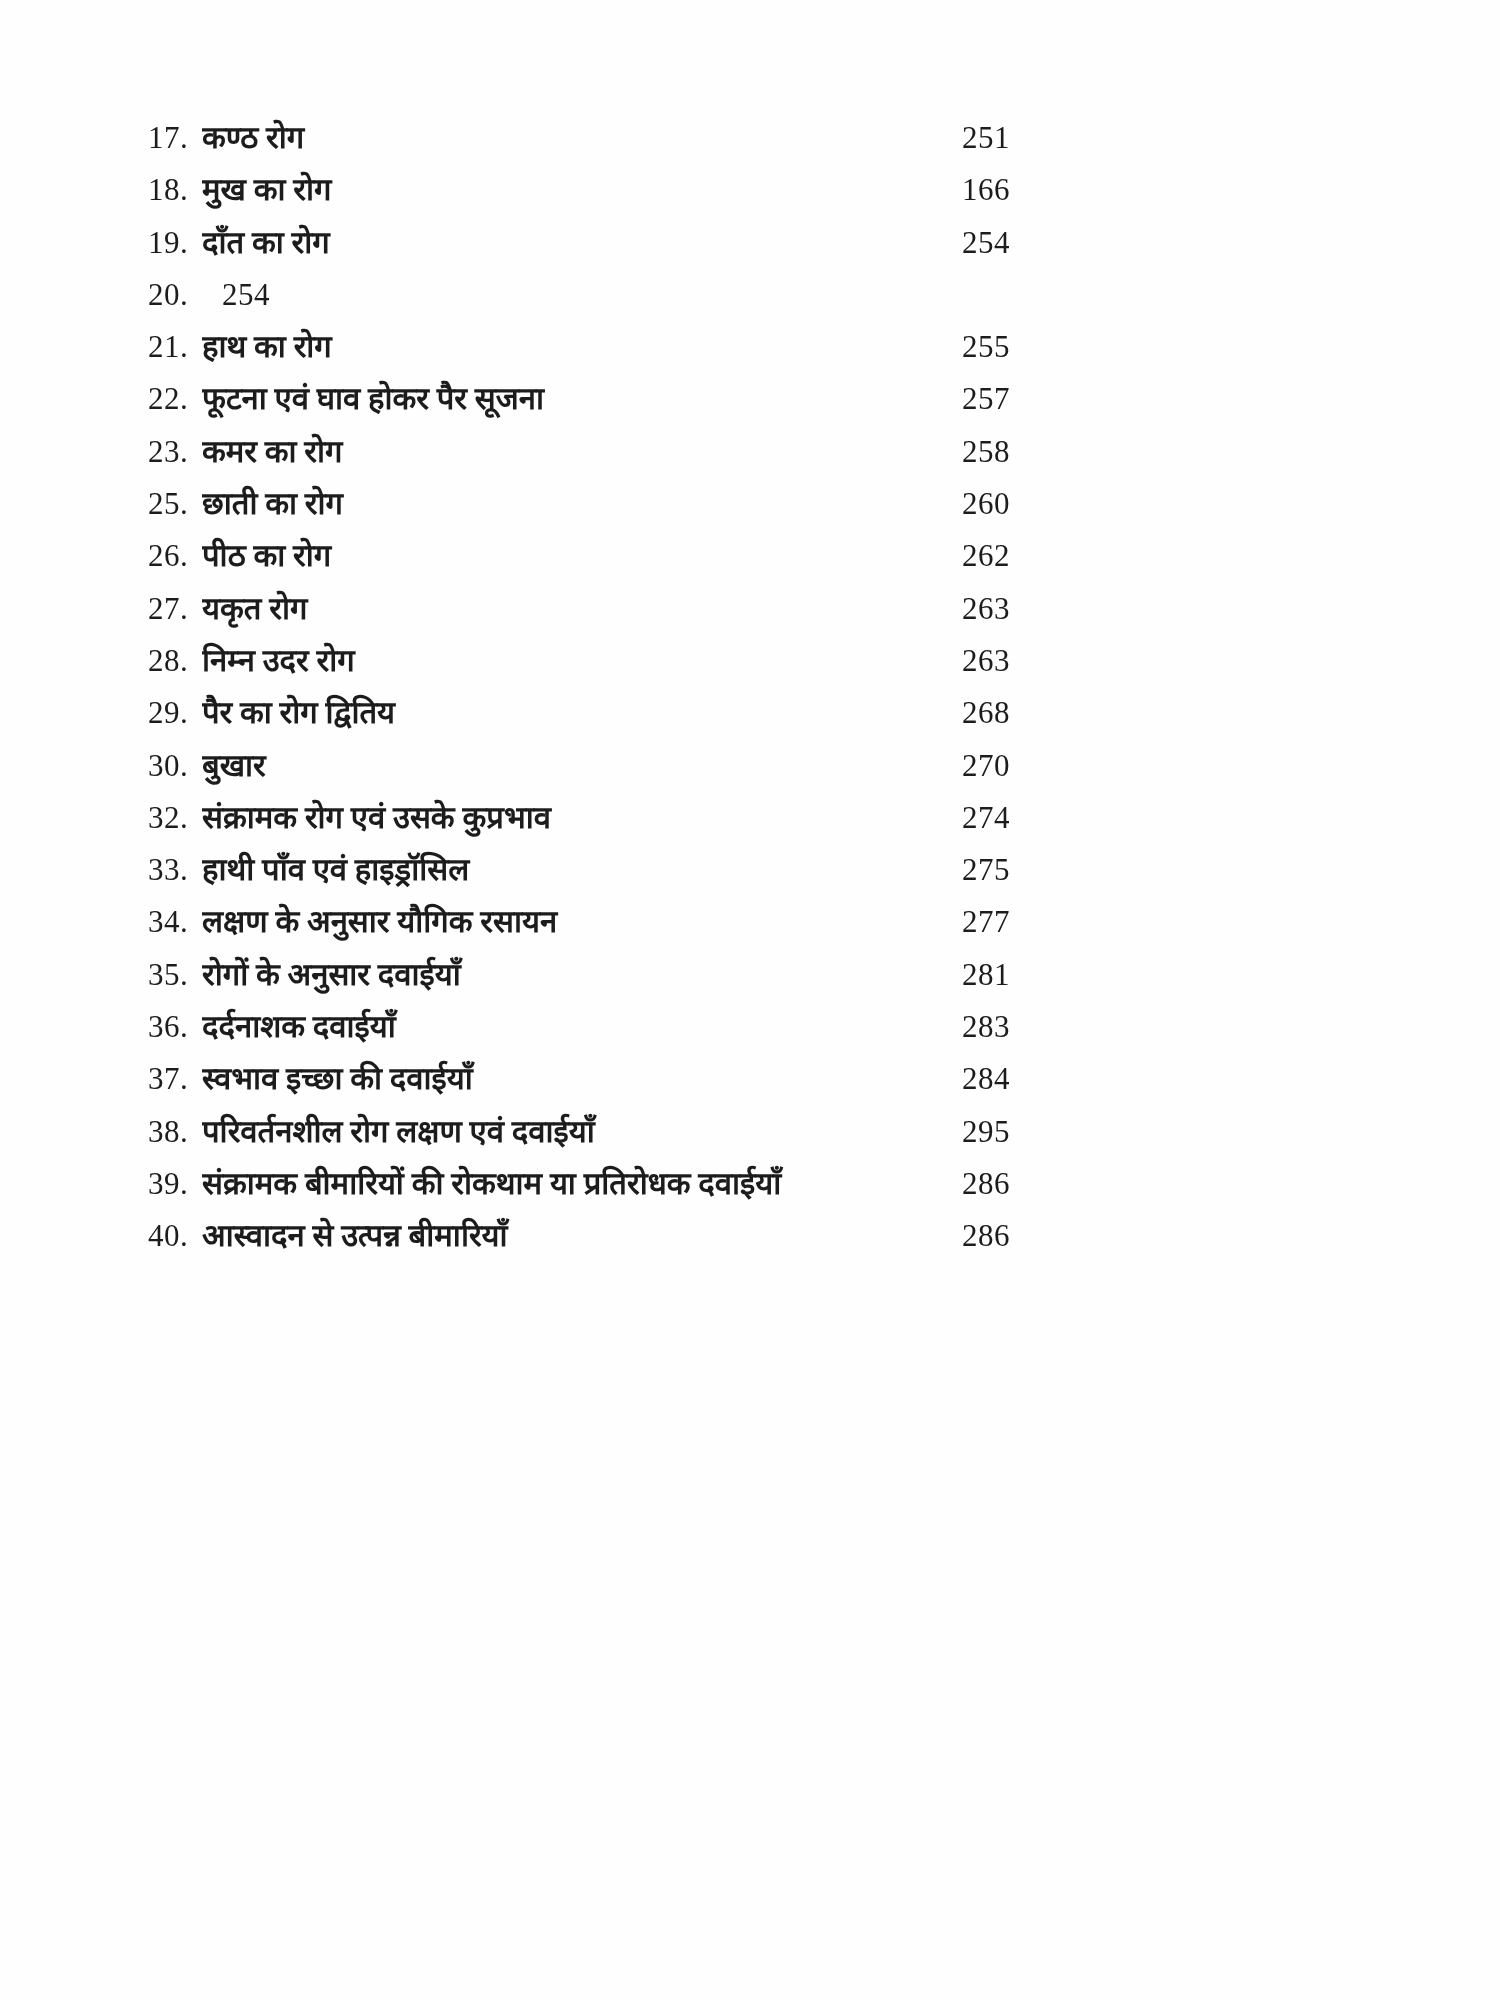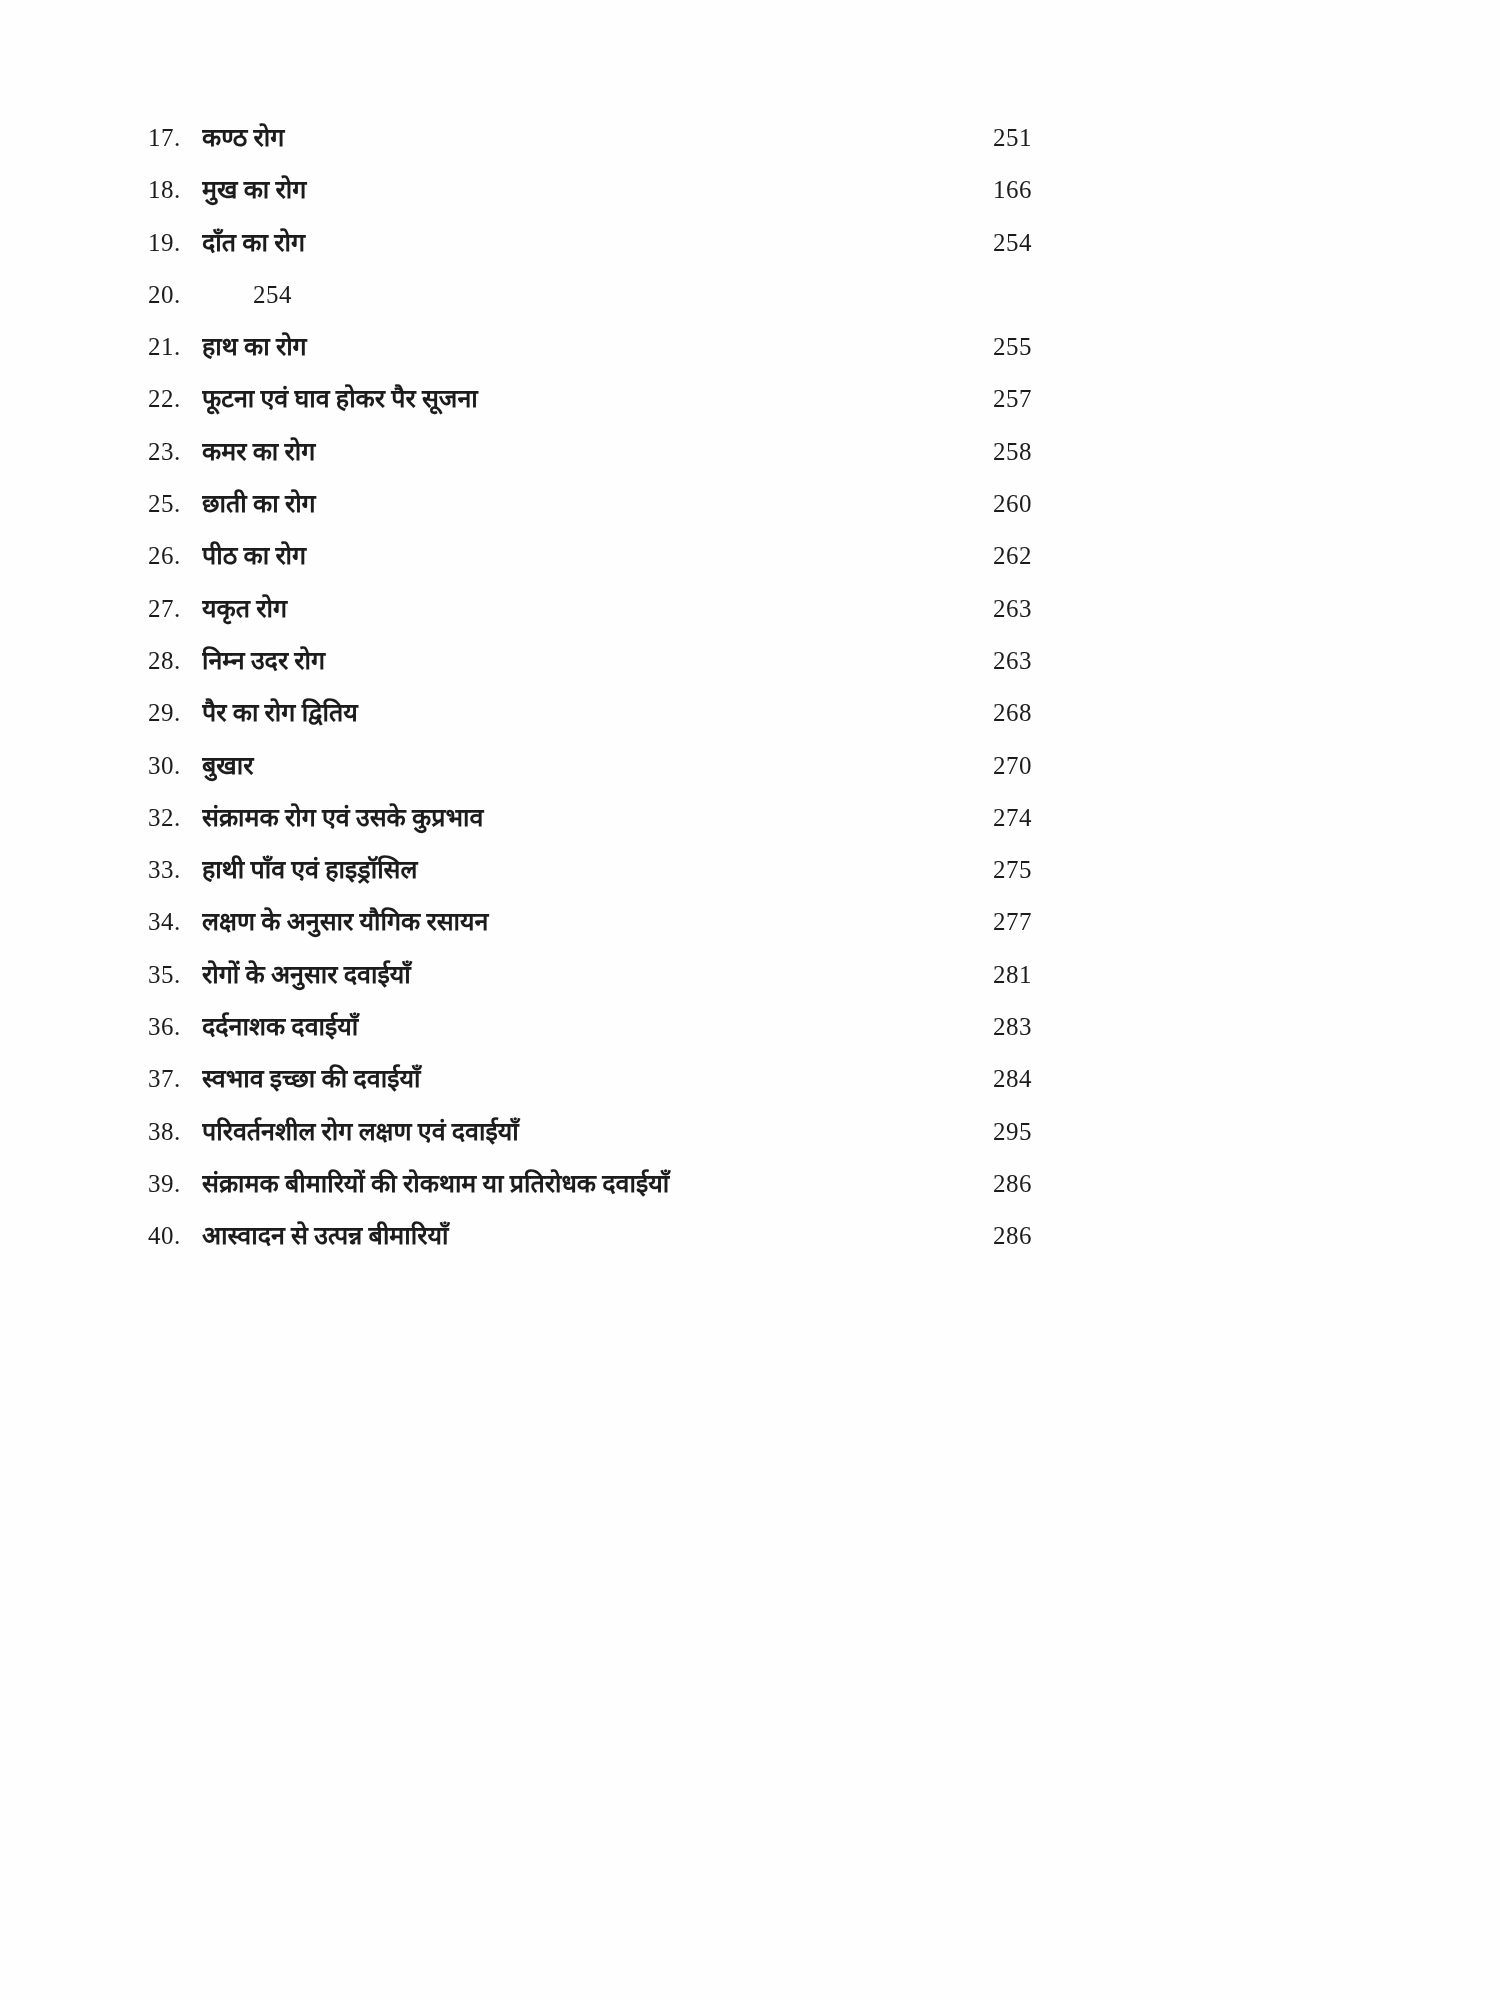--- a/index.html
+++ b/index.html
@@ -23,39 +23,38 @@
   .toc {
     position: absolute;
     left: 148px;
     top: 112px;
     width: 884px;
   }
   .toc-row {
     display: flex;
     align-items: baseline;
     height: 52.3px;
-    font-size: 25px;
+    font-size: 31px;
     line-height: 52.3px;
     white-space: nowrap;
   }
   .toc-num {
     width: 54px;
     flex: 0 0 54px;
     text-align: left;
     letter-spacing: 0.5px;
   }
   .toc-title {
     flex: 1 1 auto;
     overflow: hidden;
     font-weight: bold;
   }
   .toc-page {
     flex: 0 0 auto;
     margin-left: 20px;
-    text-align: right;
     min-width: 70px;
     letter-spacing: 0.5px;
   }
 </style>
 </head>
 <body>
 
 <div class="page">
   <div class="toc" id="toc">
       <div class="toc-row">

